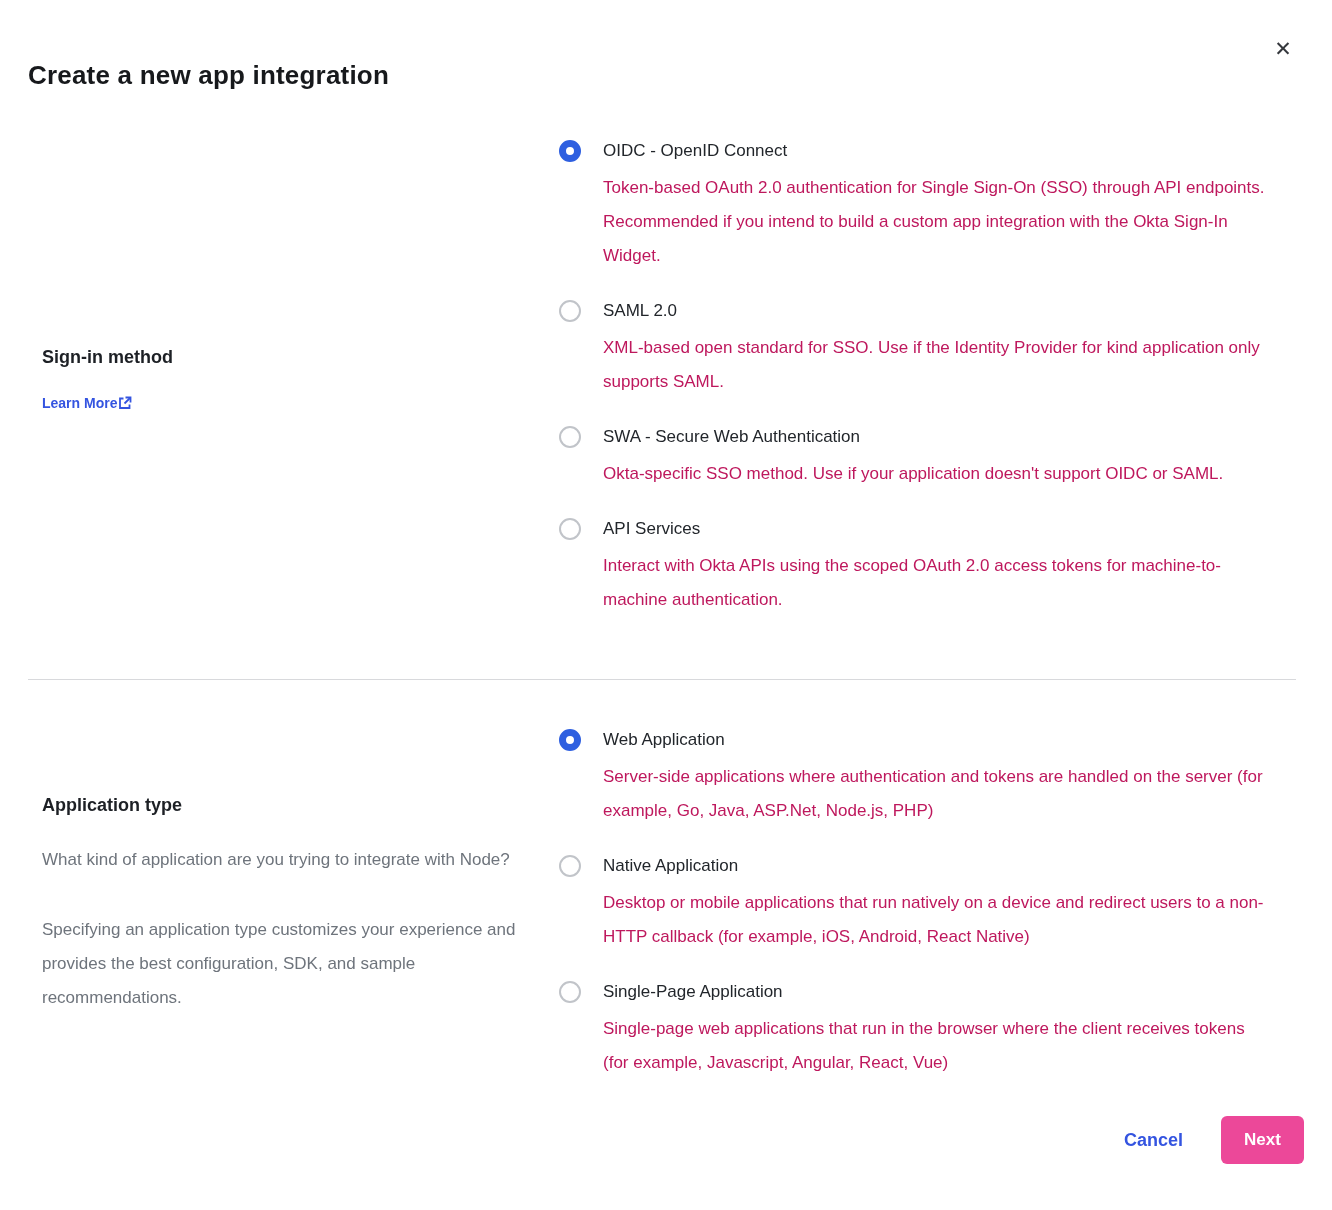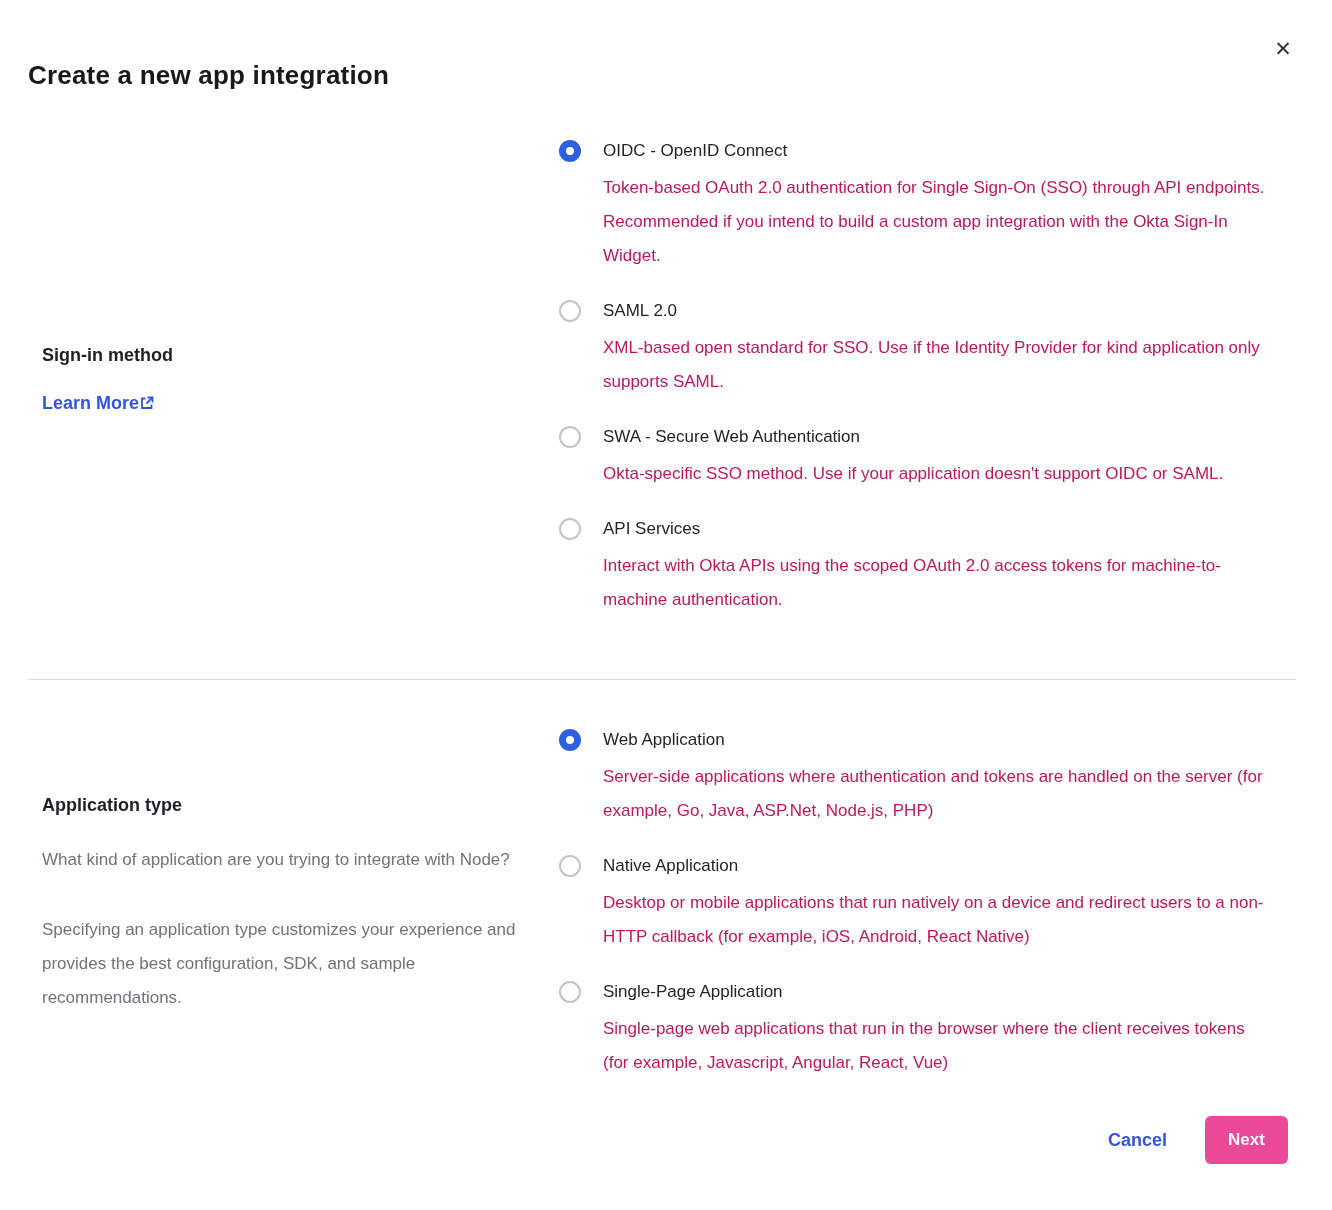--- a/index.html
+++ b/index.html
@@ -27,21 +27,21 @@
   }
 
   .section { display:flex; align-items:center; margin-top:48px;margin-left:14px; }
   .section-left { width:517px; flex:0 0 517px; padding-right:24px; }
   .section-right { flex:1; max-width:715px; }
 
   .section-label { font-size:18px; font-weight:700; color:#1d2025; line-height:24px; }
 
   .learn-more {
     margin-top:26px; display:inline-flex; align-items:center; 
-    color:#3454e0; font-size:18px; font-weight:700; cursor:pointer;
+    color:#3454e0; font-size:14px; font-weight:700; cursor:pointer;
   }
   .learn-more svg { display:block; }
 
   .left-para { margin-top:26px; font-size:17px; line-height:34px; color:#6e747c; }
   .left-para + .left-para { margin-top:36px; }
 
   .option { display:flex; align-items:flex-start; margin-bottom:26px; cursor:pointer;gap:6px; }
   .option:last-child { margin-bottom:0; }
   .radio {
     flex:0 0 22px; width:22px; height:22px; border-radius:50%;
@@ -49,21 +49,21 @@
   }
   .radio.selected { border:7px solid #2e5fe0; }
   .option-body { margin-left:16px; }
   .option-label { font-size:17px; line-height:24px; color:#22262b; margin-bottom:8px; }
   .option-desc { font-size:17px; line-height:34px; color:#be185d; }
 
   .divider { border:none; border-top:1px solid #d8d9dc; margin:62px 0 0 0; }
   .section.apptype { margin-top:48px; }
 
   .footer {
-    position:absolute; right:44px; bottom:46px;
+    position:absolute; right:28px; bottom:46px;
     display:flex; align-items:center; gap:38px;margin-left:48px;
   }
   .cancel-link { color:#3454e0; font-size:18px; font-weight:700; cursor:pointer; }
   .next-btn {
     background:#ec4899; color:#ffffff; border:none; border-radius:6px;
     font-family:inherit; font-size:17px; font-weight:700;
     padding:14px 22px; min-width:83px; cursor:pointer;
   }
 </style>
 </head>

